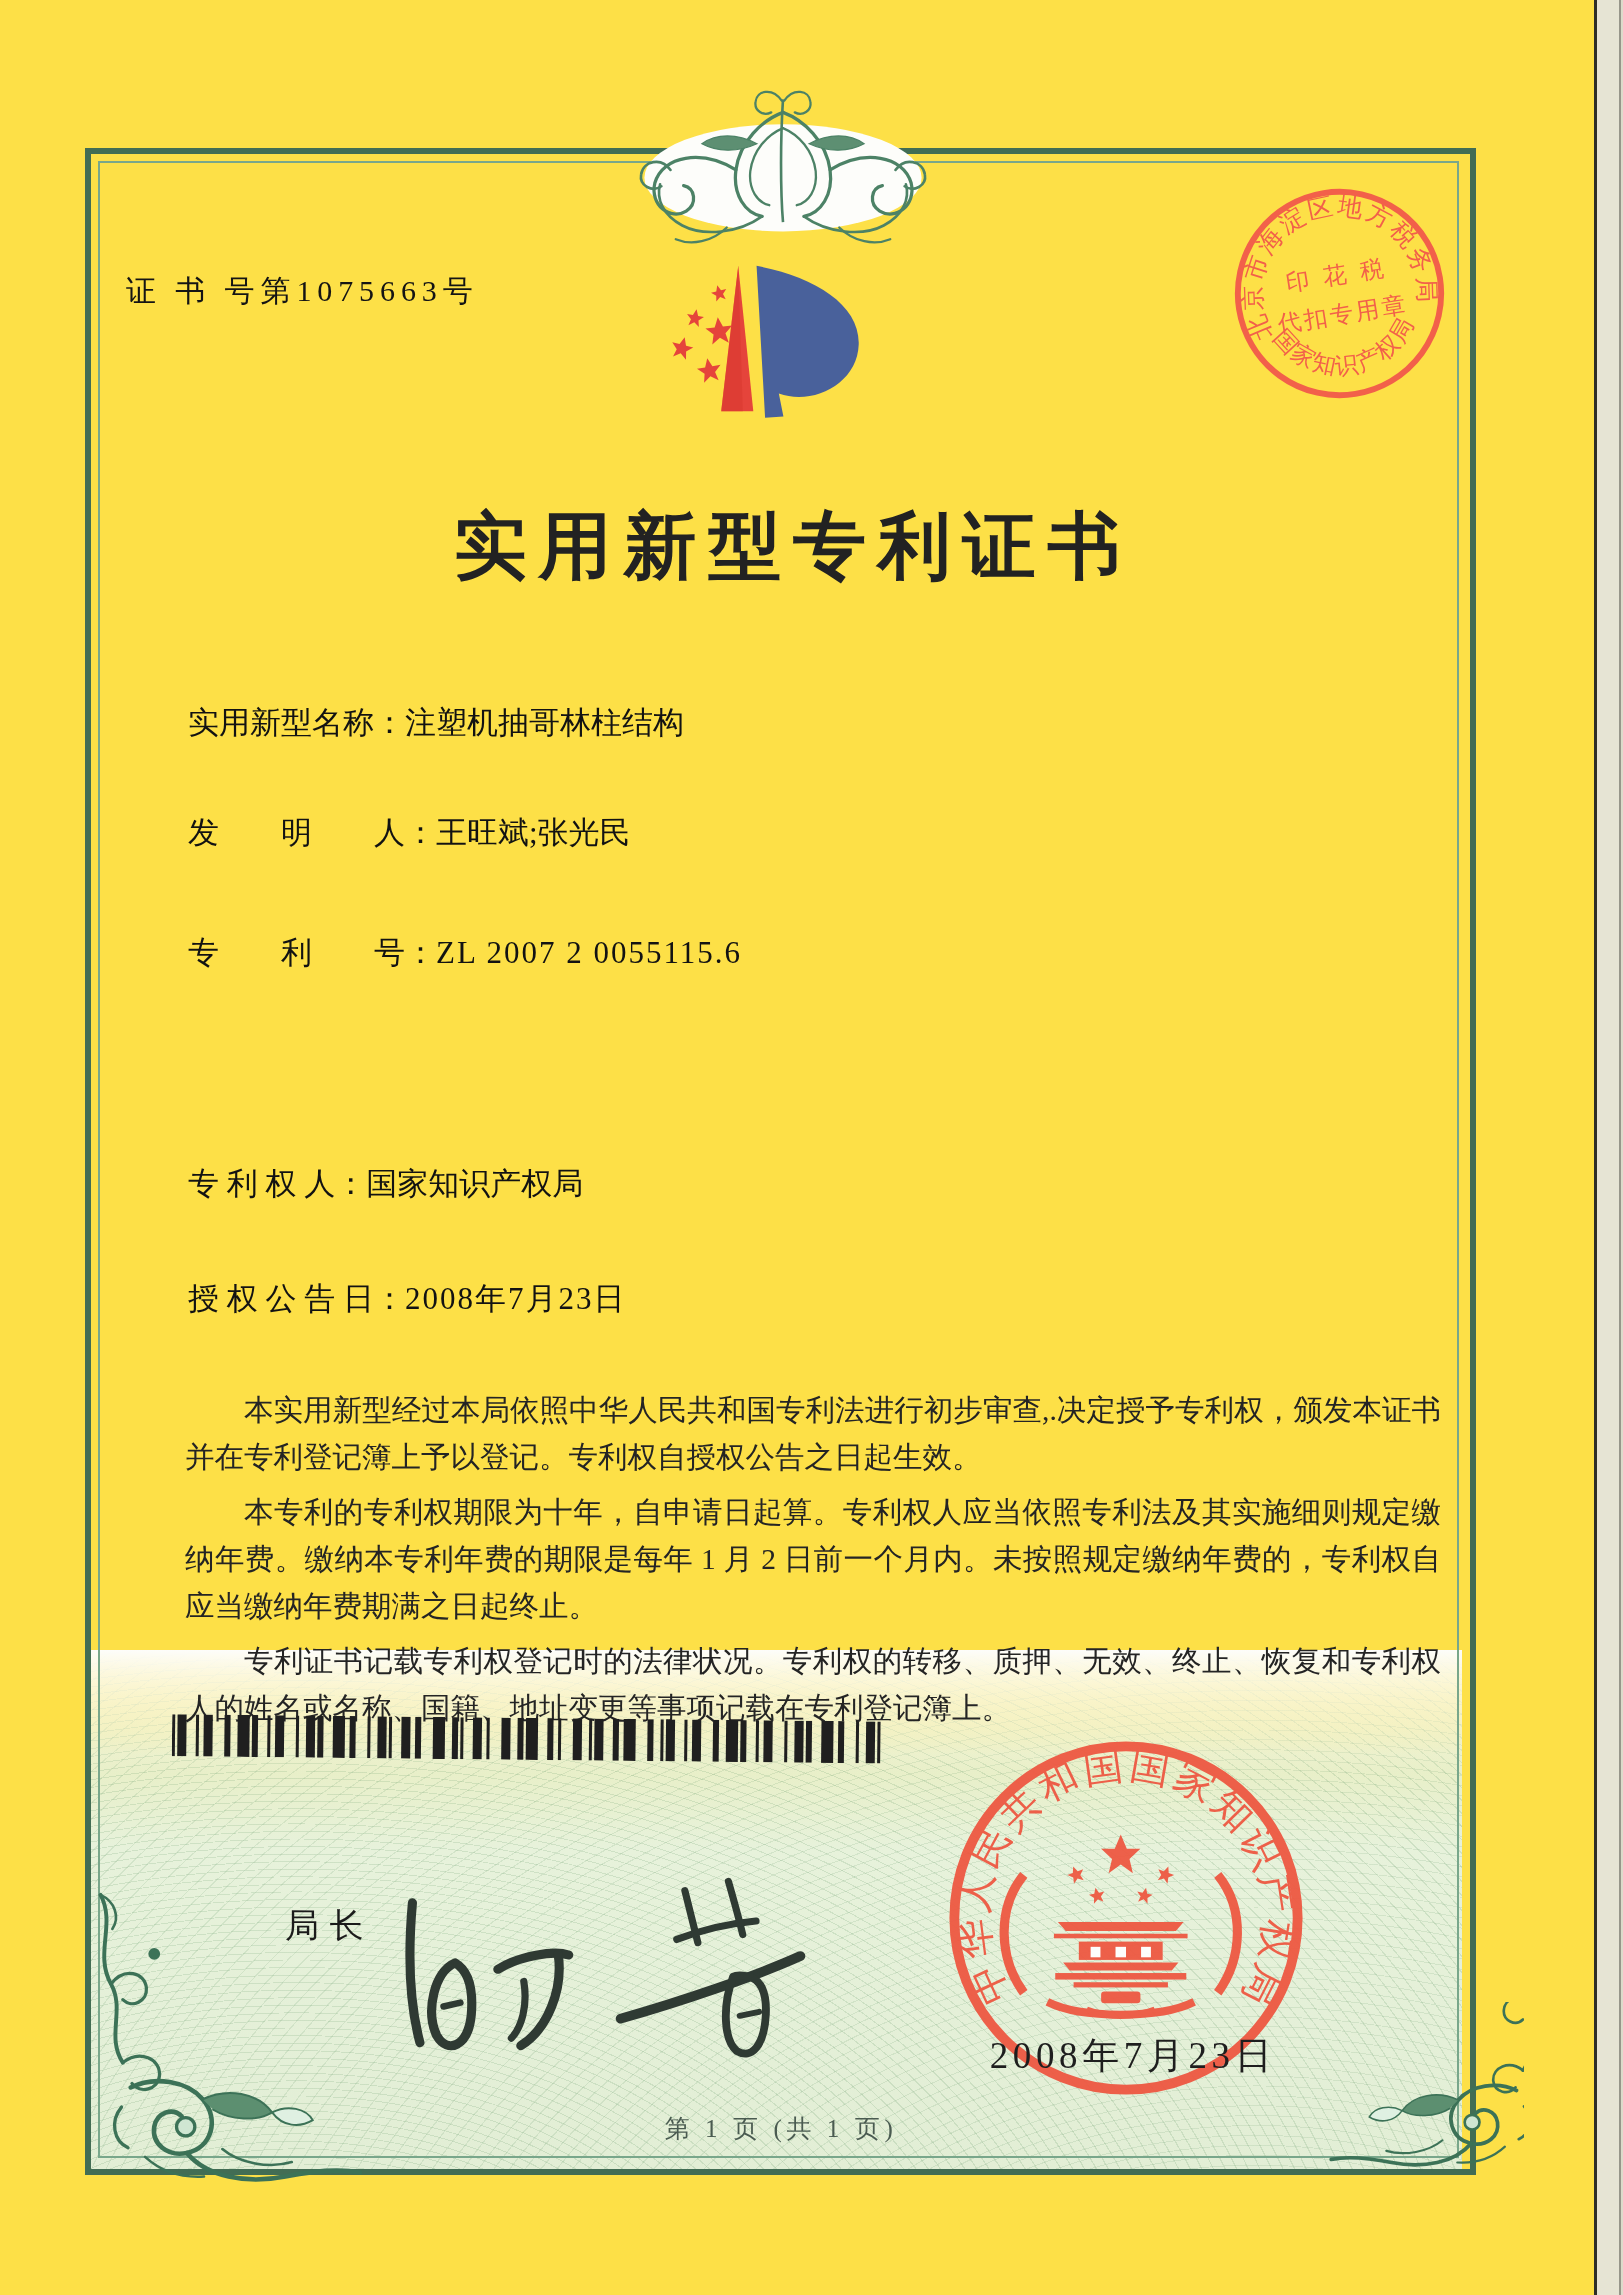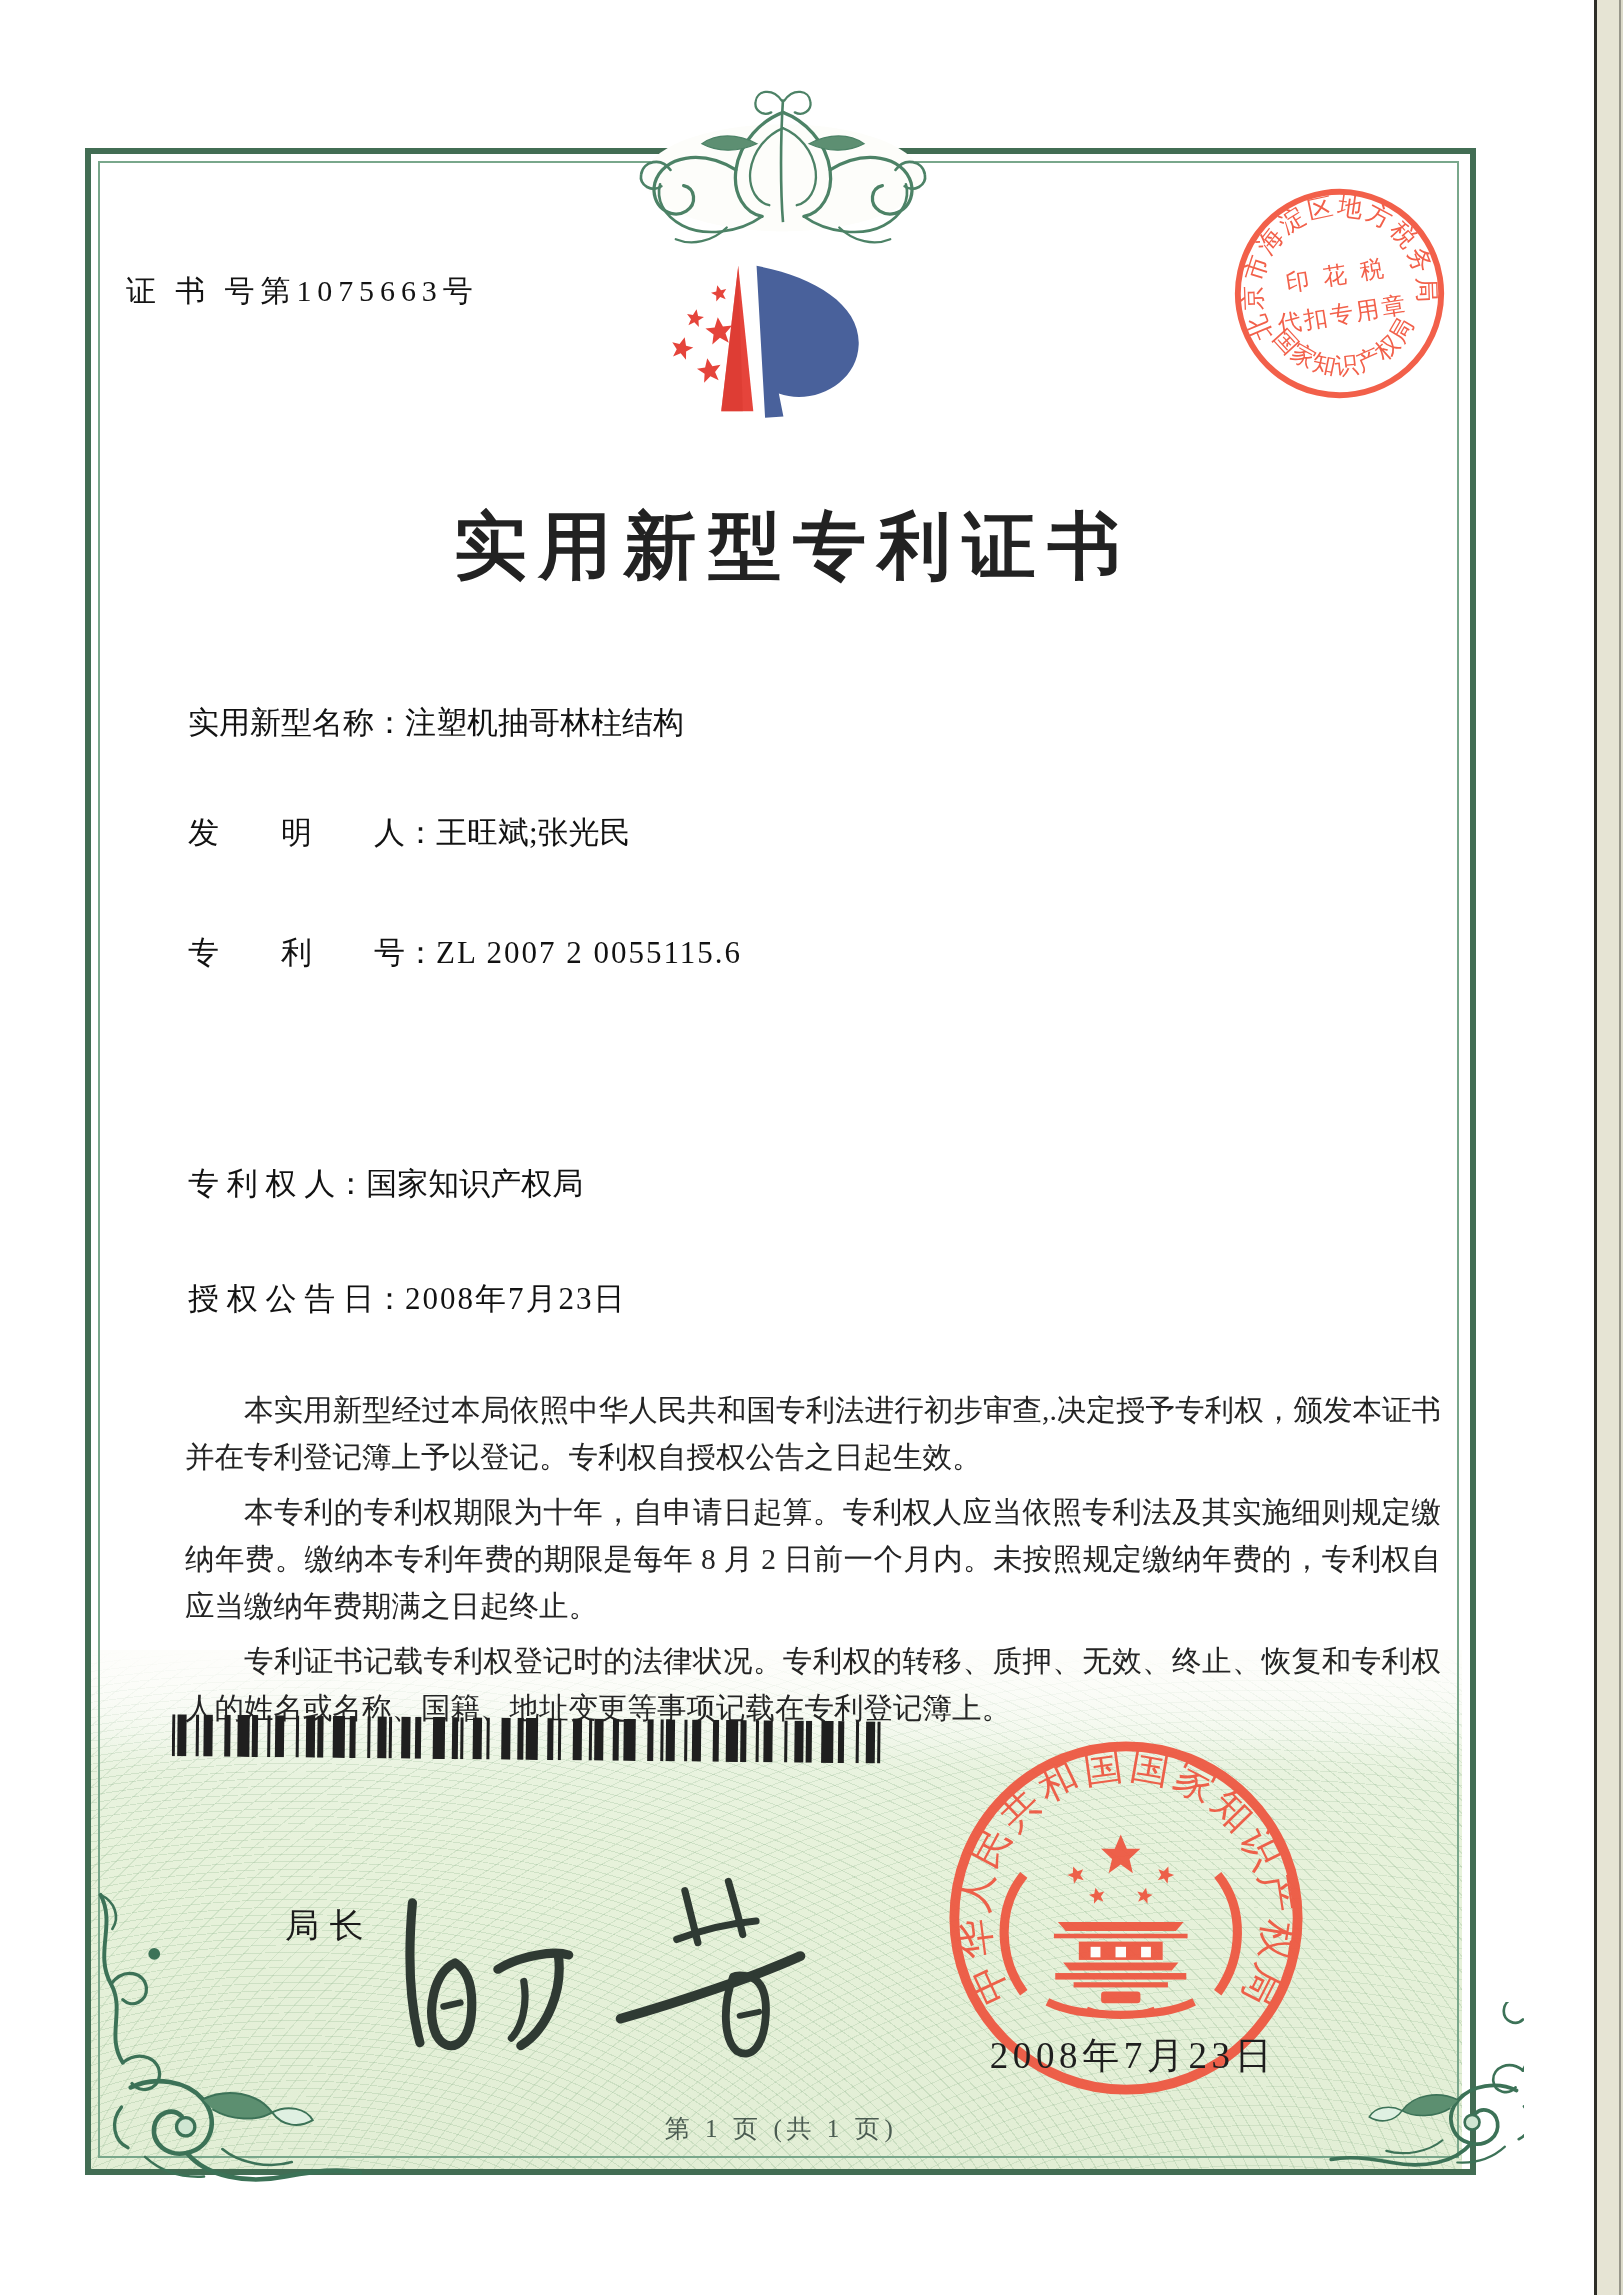--- a/index.html
+++ b/index.html
@@ -1,16 +1,16 @@
 <!DOCTYPE html>
 <html lang="zh" style="font-size:10.5px"><head>
 <meta charset="utf-8">
 <style>
   html,body{margin:0;padding:0;background:#8f8f8f;}
-  #page{position:relative;width:1624px;height:2295px;background:#ffffff;overflow:hidden;
+  #page{position:relative;width:1624px;height:2295px;background:#fde047;overflow:hidden;
         font-family:"Liberation Serif","DejaVu Serif",serif;color:#1a1a1a;}
 
   
   .scan-strip{position:absolute;right:0;top:0;width:30px;height:2295px;
     background:linear-gradient(90deg,#2e2e28 0 3.3px,#e6e4d4 3.3px 25px,#97968a 25px 27.5px,#dcdbca 27.5px);}
 
   
   .frame-outer{position:absolute;left:85px;top:148px;width:1379px;height:2015px;
     border:6.5px solid #426d54;}
   .frame-inner{position:absolute;left:98px;top:161px;width:1357px;height:1993px;
@@ -140,21 +140,21 @@
   </div>
   <div class="field f4">
     <span class="flabel">专 利 权 人：</span><span class="fvalue">国家知识产权局</span>
   </div>
   <div class="field f5">
     <span class="flabel">授 权 公 告 日：</span><span class="fvalue">2008年7月23日</span>
   </div>
 
   <div class="bodytext">
     <p>本实用新型经过本局依照中华人民共和国专利法进行初步审查,.决定授予专利权，颁发本证书并在专利登记簿上予以登记。专利权自授权公告之日起生效。</p>
-    <p>本专利的专利权期限为十年，自申请日起算。专利权人应当依照专利法及其实施细则规定缴纳年费。缴纳本专利年费的期限是每年 8 月 2 日前一个月内。未按照规定缴纳年费的，专利权自应当缴纳年费期满之日起终止。</p>
+    <p>本专利的专利权期限为十年，自申请日起算。专利权人应当依照专利法及其实施细则规定缴纳年费。缴纳本专利年费的期限是每年 1 月 2 日前一个月内。未按照规定缴纳年费的，专利权自应当缴纳年费期满之日起终止。</p>
     <p>专利证书记载专利权登记时的法律状况。专利权的转移、质押、无效、终止、恢复和专利权人的姓名或名称、国籍、地址变更等事项记载在专利登记簿上。</p>
   </div>
 
   <svg id="barcode-svg" class="barcode" viewBox="0 0 1124 64" preserveAspectRatio="none">
       <rect x="0" y="0" width="4.6" height="64" fill="#1f1f1f"></rect>
       <rect x="8.2" y="0" width="13.799999999999999" height="64" fill="#1f1f1f"></rect>
       <rect x="36.4" y="0" width="4.6" height="64" fill="#1f1f1f"></rect>
       <rect x="48.2" y="0" width="13.799999999999999" height="64" fill="#1f1f1f"></rect>
       <rect x="80" y="0" width="9.2" height="64" fill="#1f1f1f"></rect>
       <rect x="100" y="0" width="18.4" height="64" fill="#1f1f1f"></rect>

